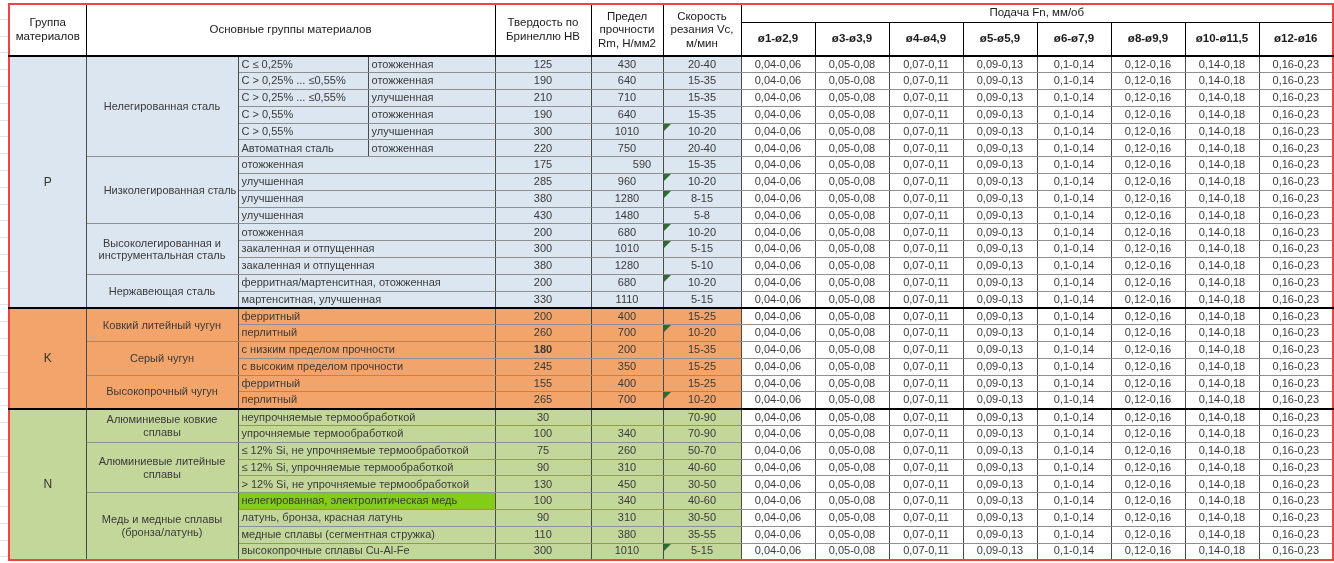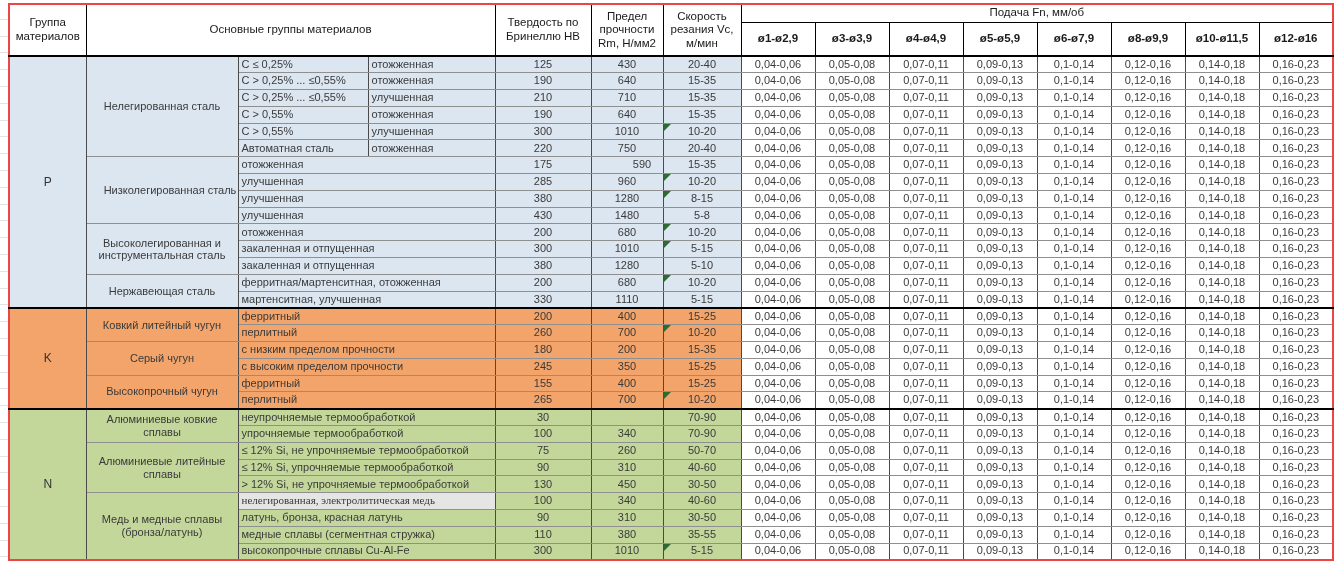--- a/index.html
+++ b/index.html
@@ -335,21 +335,21 @@
         <td class="feed">0,07-0,11</td>
         <td class="feed">0,09-0,13</td>
         <td class="feed">0,1-0,14</td>
         <td class="feed">0,12-0,16</td>
         <td class="feed">0,14-0,18</td>
         <td class="feed">0,16-0,23</td>
       </tr>
       <tr class="sg-top">
         <td class="subgroup" rowspan="2" style="background: rgb(242, 164, 106);">Серый чугун</td>
         <td class="l" colspan="2" style="background: rgb(242, 164, 106);">с низким пределом прочности</td>
-        <td class="c" style="background: rgb(242, 164, 106);">180</td>
+        <td class="c" style="background: rgb(242, 164, 106); font-weight: bold;">180</td>
         <td class="c" style="background: rgb(242, 164, 106);">200</td>
         <td class="c vc" style="background: rgb(242, 164, 106);">15-35</td>
         <td class="feed">0,04-0,06</td>
         <td class="feed">0,05-0,08</td>
         <td class="feed">0,07-0,11</td>
         <td class="feed">0,09-0,13</td>
         <td class="feed">0,1-0,14</td>
         <td class="feed">0,12-0,16</td>
         <td class="feed">0,14-0,18</td>
         <td class="feed">0,16-0,23</td>
@@ -465,21 +465,21 @@
         <td class="feed">0,05-0,08</td>
         <td class="feed">0,07-0,11</td>
         <td class="feed">0,09-0,13</td>
         <td class="feed">0,1-0,14</td>
         <td class="feed">0,12-0,16</td>
         <td class="feed">0,14-0,18</td>
         <td class="feed">0,16-0,23</td>
       </tr>
       <tr class="sg-top">
         <td class="subgroup" rowspan="4" style="background: rgb(196, 215, 155);">Медь и медные сплавы (бронза/латунь)</td>
-        <td class="l" colspan="2" style="background: #e5e5e5; font-family: Liberation Serif, serif;">нелегированная, электролитическая медь</td>
+        <td class="l" colspan="2" style="background: #84cc16;">нелегированная, электролитическая медь</td>
         <td class="c" style="background: rgb(196, 215, 155);">100</td>
         <td class="c" style="background: rgb(196, 215, 155);">340</td>
         <td class="c vc" style="background: rgb(196, 215, 155);">40-60</td>
         <td class="feed">0,04-0,06</td>
         <td class="feed">0,05-0,08</td>
         <td class="feed">0,07-0,11</td>
         <td class="feed">0,09-0,13</td>
         <td class="feed">0,1-0,14</td>
         <td class="feed">0,12-0,16</td>
         <td class="feed">0,14-0,18</td>

